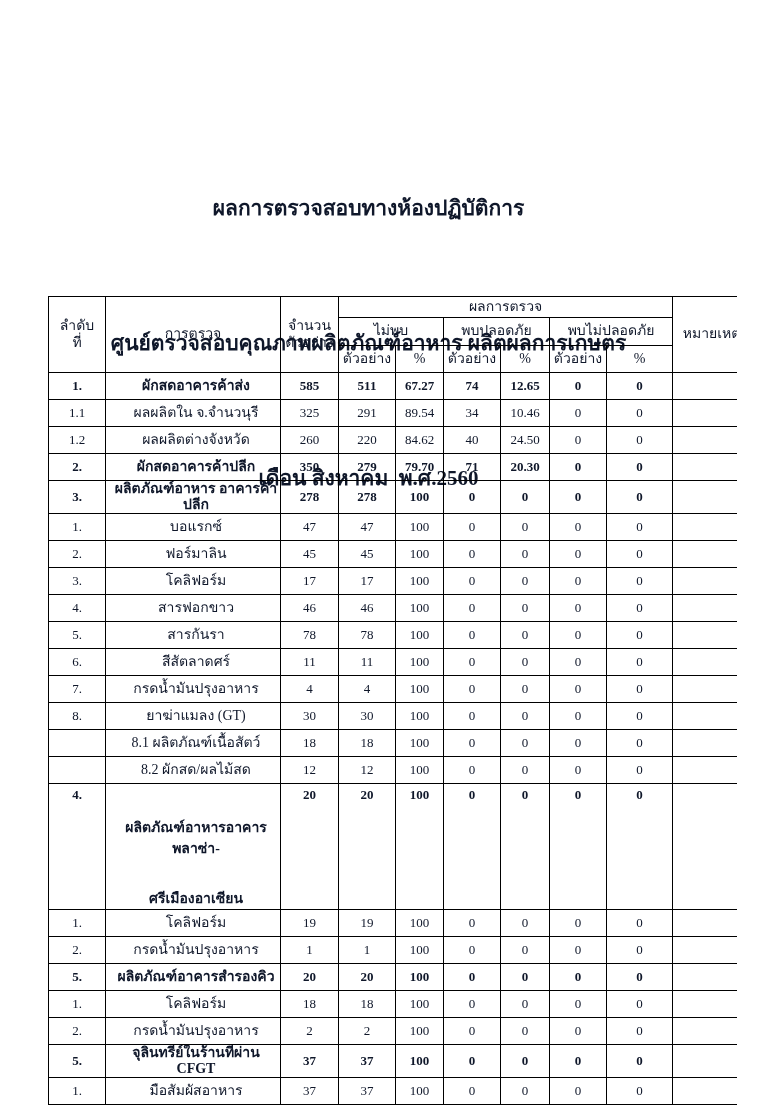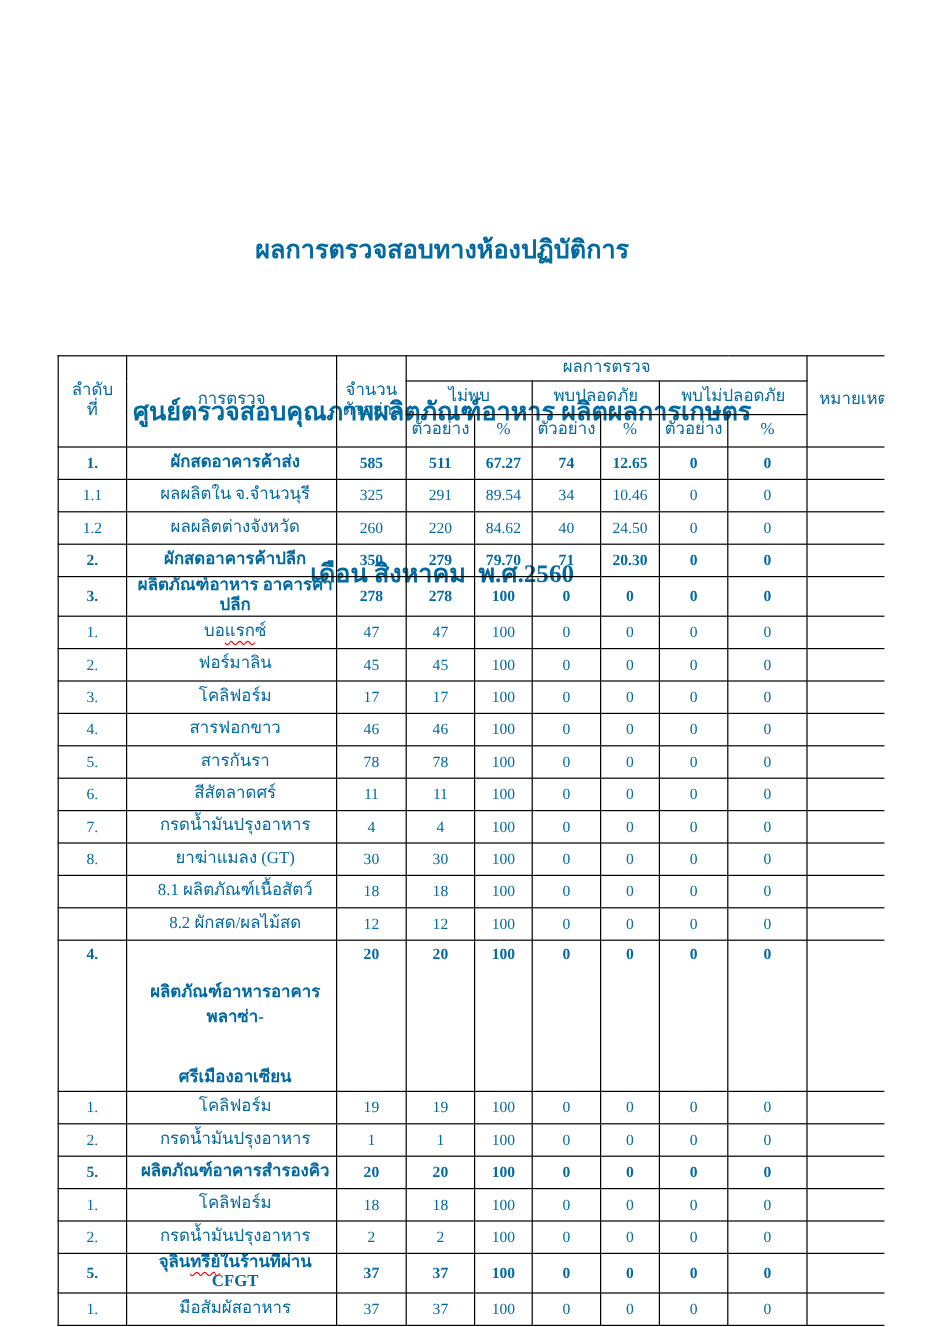--- a/index.html
+++ b/index.html
@@ -1,21 +1,21 @@
 <!DOCTYPE html>
 <html><head>
 <meta charset="utf-8">
 <style>
   html, body { margin: 0; padding: 0; background: #ffffff; }
   .page {
     position: relative;
     width: 737px;
     height: 1106px;
     background: #ffffff;
-    color: #0369a1;
+    color: #0f172a;
     font-family: "Liberation Serif", "DejaVu Serif", serif;
     overflow: hidden;
   }
   .title-block {
     position: absolute;
     top: 96px;
     left: 0;
     width: 100%;
     text-align: center;
     font-weight: bold;
@@ -47,21 +47,20 @@
   tbody td { height: 26px; font-size: 13px; }
   tbody td.label-cell {
     text-align: center;
     padding-left: 6px;
     font-size: 14px;
   }
   tbody tr.bold td { font-weight: bold; }
   tbody tr.tall td { height: 53px; vertical-align: top; padding-top: 4px; }
   tbody tr.tall td.label-cell div { line-height: 21px; margin-top: 29px; }
   .squiggle {
-    text-decoration: underline;
     text-decoration-style: wavy;
     text-decoration-color: #ff0000;
     text-decoration-thickness: 1px;
     text-underline-offset: 3px;
     text-decoration-skip-ink: none;
   }
 </style>
 </head>
 <body>
 

